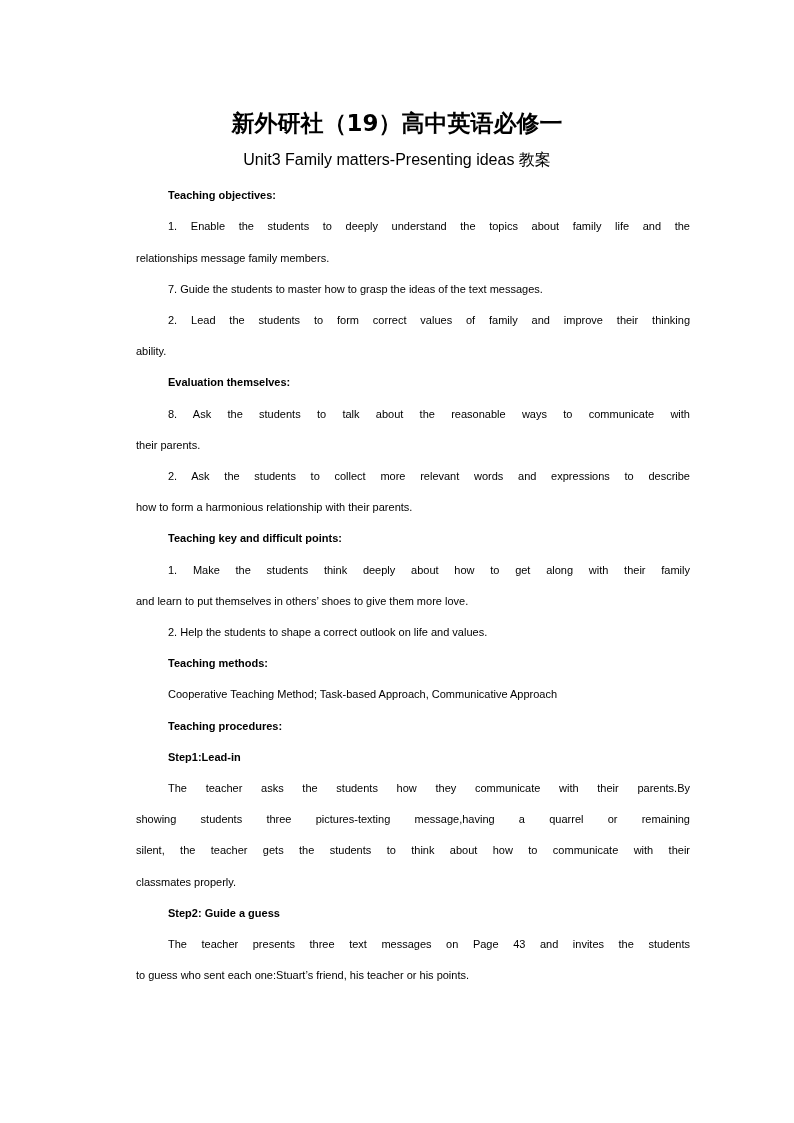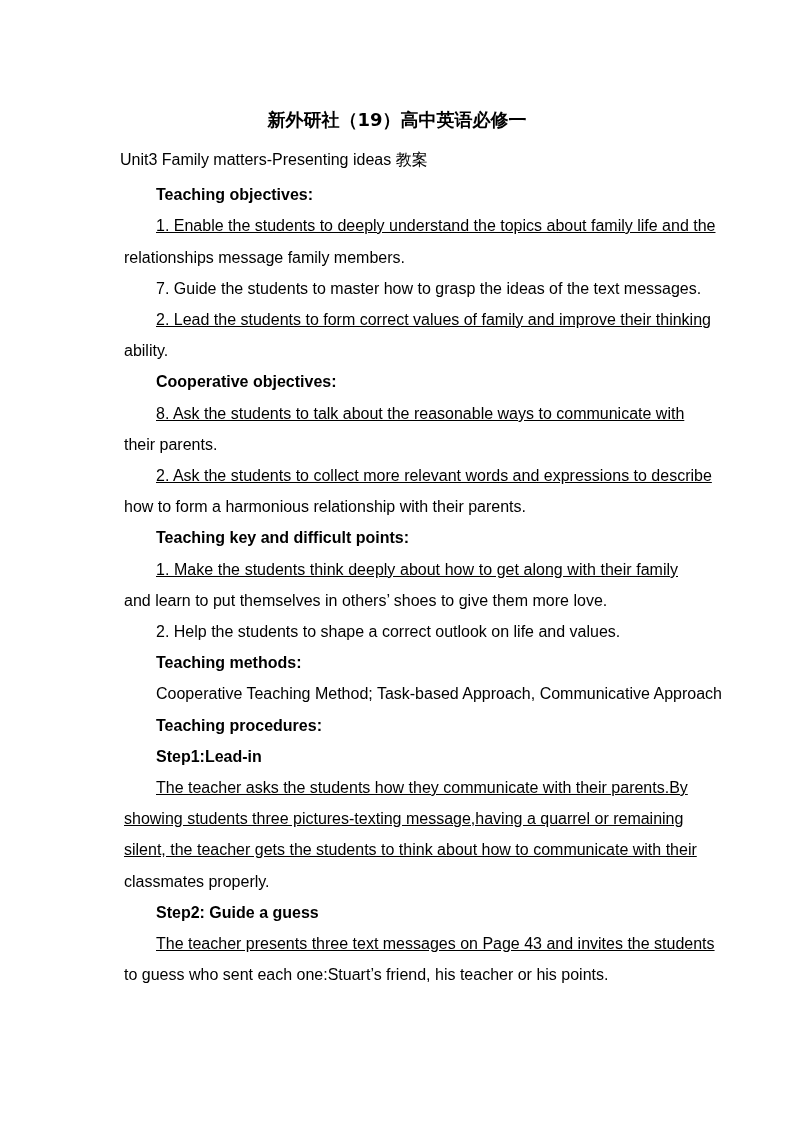--- a/index.html
+++ b/index.html
@@ -16,67 +16,67 @@
     color: #000000;
   }
   .page {
     position: absolute;
     left: 120px;
     top: 0;
     width: 554px;
   }
   .line {
     position: absolute;
-    left: 4px;
+    left: 16px;
     width: 554px;
-    font-size: 16px;
+    font-size: 11px;
     line-height: 18px;
     white-space: nowrap;
   }
   .indent { padding-left: 32px; width: 522px; }
   .just {
     text-align: justify;
     text-align-last: justify;
-    text-decoration: underline;
   }
   .bold { font-weight: bold; }
   .title-cn {
     position: absolute;
     left: 0;
     width: 554px;
     text-align: center;
-    font-size: 18px;
+    font-size: 23px;
     font-weight: bold;
     font-family: "DejaVu Sans", sans-serif;
     top: 108px;
   }
   .title-en {
     position: absolute;
     left: 0;
     width: 554px;
+    text-align: center;
     font-size: 16px;
     top: 150px;
   }
 </style>
 </head>
 <body>
 
 <div class="page">
 
   <div class="title-cn">新外研社（19）高中英语必修一</div>
   <div class="title-en">Unit3 Family matters-Presenting ideas 教案</div>
 
   <div class="line indent bold" style="top:186px">Teaching objectives:</div>
   <div class="line indent just" style="top:217px">1. Enable the students to deeply understand the topics about family life and the</div>
   <div class="line" style="top:249px">relationships message family members.</div>
   <div class="line indent" style="top:280px">7. Guide the students to master how to grasp the ideas of the text messages.</div>
   <div class="line indent just" style="top:311px">2. Lead the students to form correct values of family and improve their thinking</div>
   <div class="line" style="top:342px">ability.</div>
 
-  <div class="line indent bold" style="top:373px">Cooperative objectives:</div>
+  <div class="line indent bold" style="top:373px">Evaluation themselves:</div>
   <div class="line indent just" style="top:405px">8.   Ask the students to talk about the reasonable ways to communicate with</div>
   <div class="line" style="top:436px">their parents.</div>
   <div class="line indent just" style="top:467px">2.   Ask the students to collect more relevant words and expressions to describe</div>
   <div class="line" style="top:498px">how to form a harmonious relationship with their parents.</div>
 
   <div class="line indent bold" style="top:529px">Teaching key and difficult points:</div>
   <div class="line indent just" style="top:561px">1.   Make the students think deeply about how to get along with their family</div>
   <div class="line" style="top:592px">and learn to put themselves in others’ shoes to give them more love.</div>
   <div class="line indent" style="top:623px">2.   Help the students to shape a correct outlook on life and values.</div>
 

